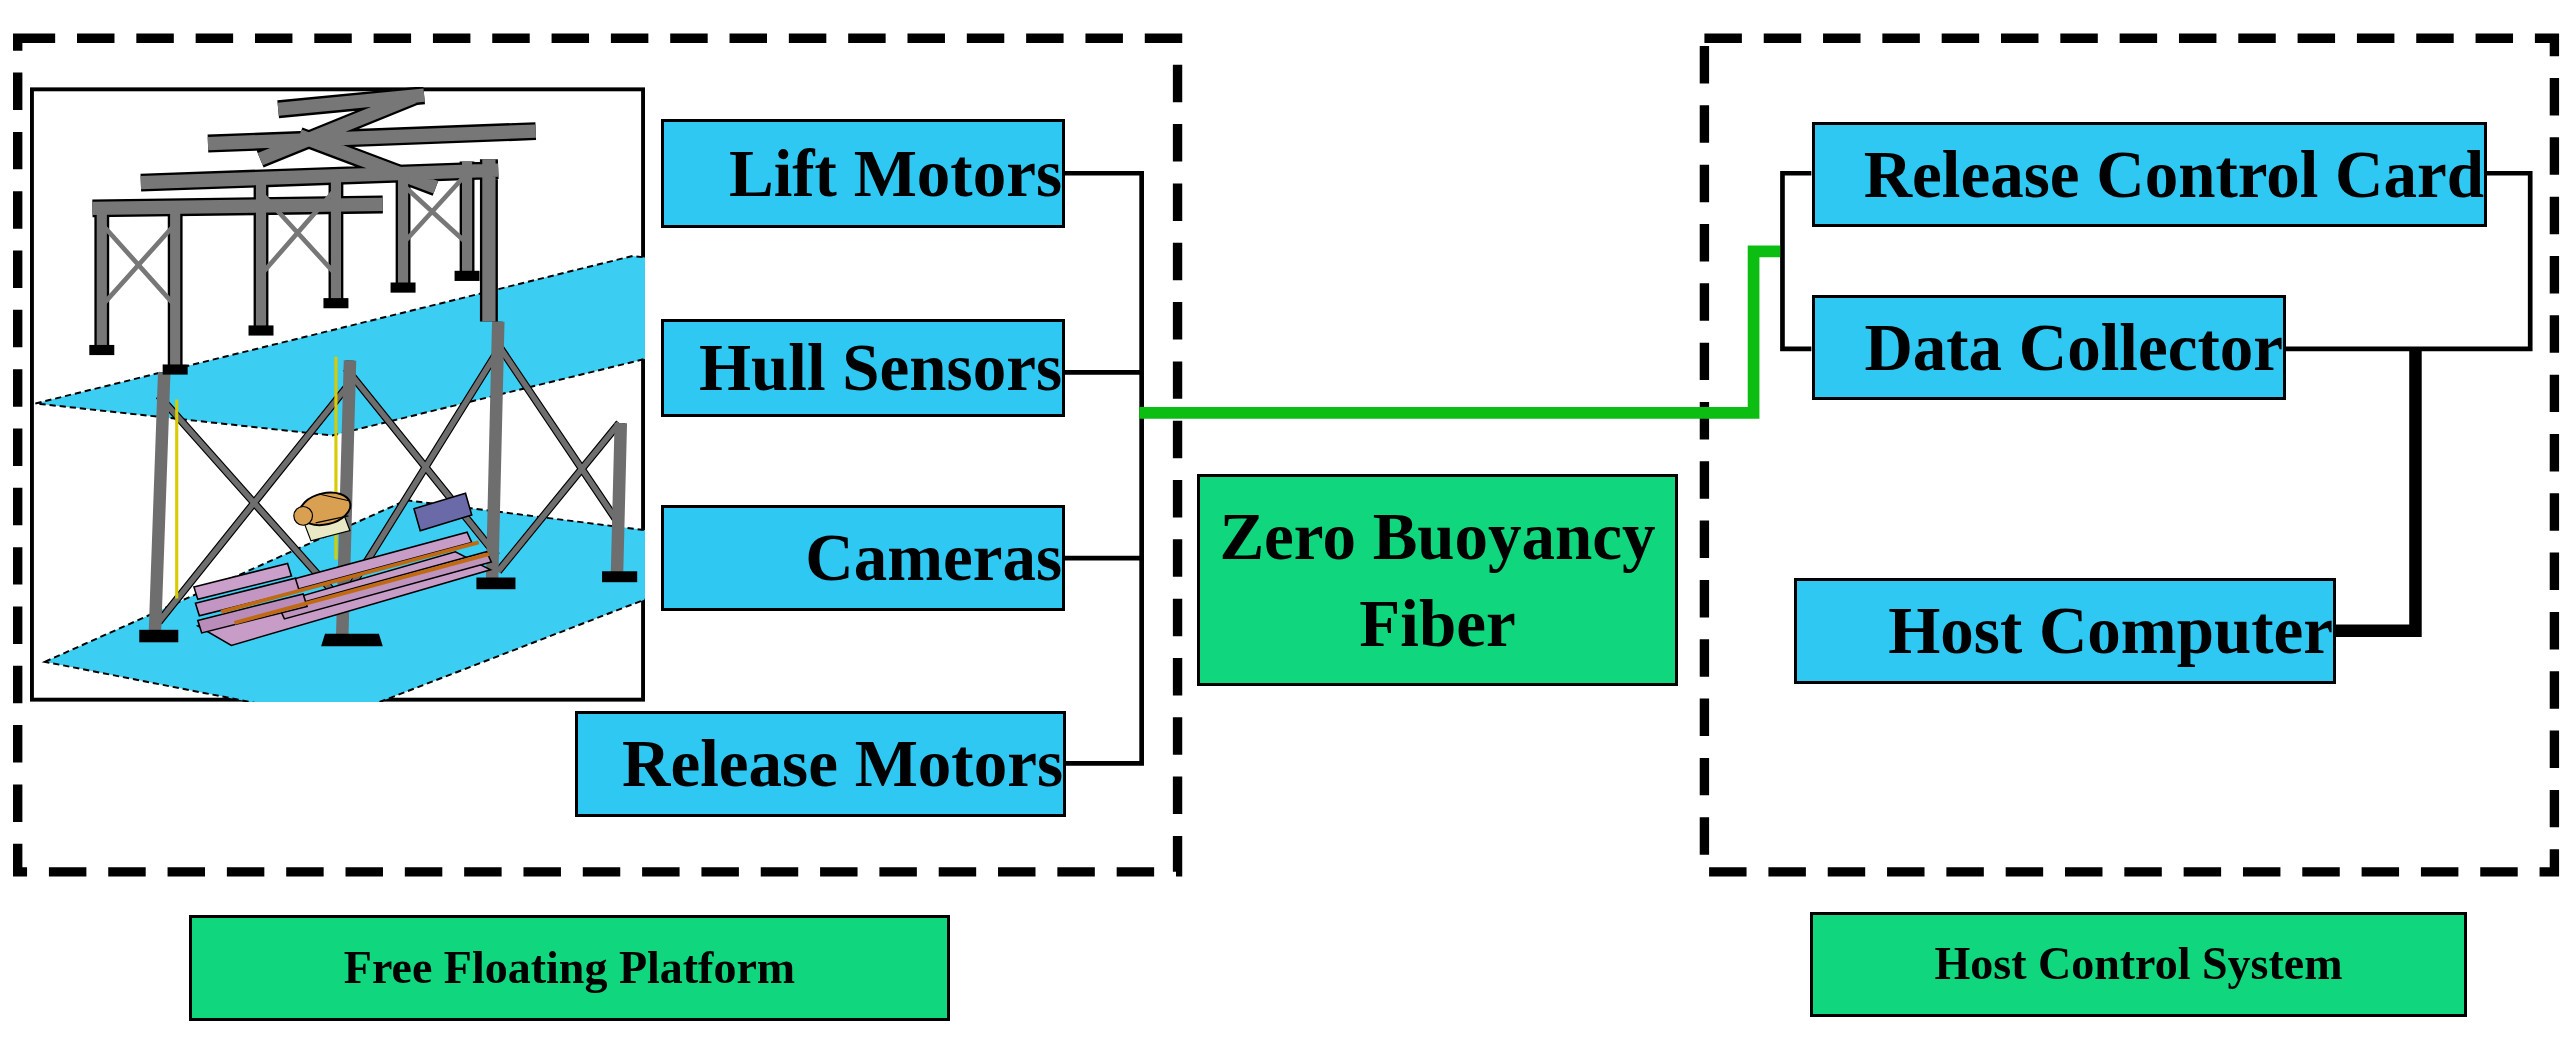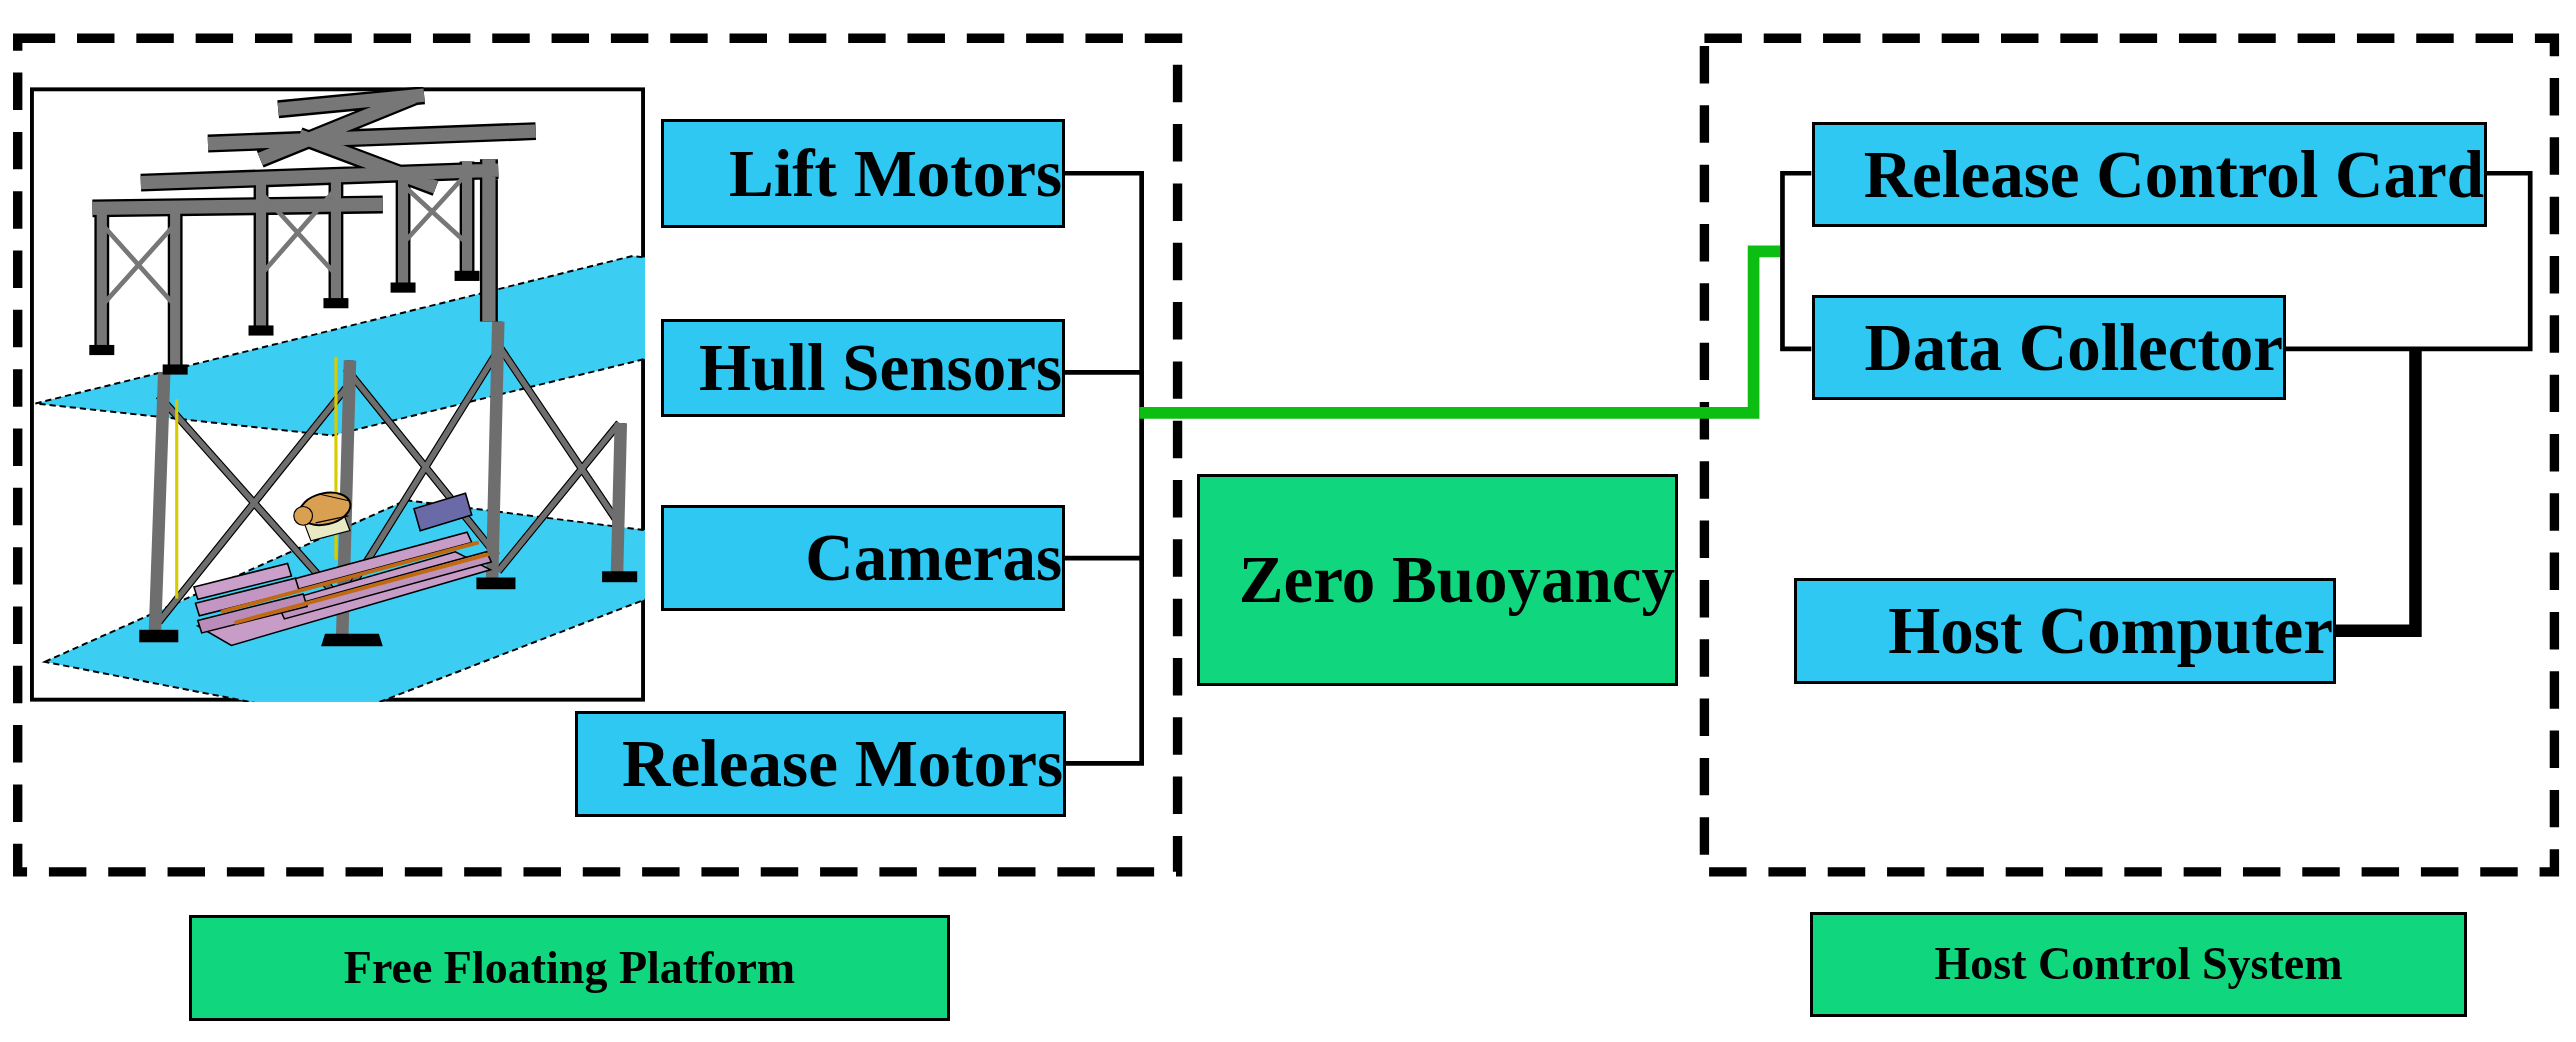--- a/index.html
+++ b/index.html
@@ -24,21 +24,20 @@
     white-space:nowrap;
     line-height:1.1;
   }
   .cyan{background:var(--cyan-box,#2EC8F2);font-size:67px;justify-content:flex-end;}
   .green{background:var(--green-box,#10D67E);font-size:46px;}
   .fiber{
     background:var(--green-box,#10D67E);
     font-size:67px;
     flex-direction:column;
     line-height:1.3;
-    align-items:flex-end;
   }
   
   #box-lift-motors   {left:661px; top:119px; width:404px; height:109px;}
   #box-hull-sensors  {left:661px; top:319px; width:404px; height:98px;}
   #box-cameras       {left:661px; top:505px; width:404px; height:106px;padding-left:28px;}
   #box-release-switch{left:575px; top:711px; width:491px; height:106px;}
   #box-mcc           {left:1812px;top:122px; width:675px; height:105px;}
   #box-dc            {left:1812px;top:295px; width:474px; height:105px;}
   #box-hc            {left:1794px;top:578px; width:542px; height:106px;}
   #box-fiber         {left:1197px;top:474px; width:481px; height:212px;}
@@ -137,20 +136,21 @@
   </div>
   <div class="box cyan" id="box-cameras">
     <span>Cameras</span>
   </div>
   <div class="box cyan" id="box-release-switch">
     <span>Release Motors</span>
   </div>
 
   <div class="box fiber" id="box-fiber">
     <span>Zero Buoyancy</span>
+    <span>Fiber</span>
   </div>
 
   <div class="box cyan" id="box-mcc">
     <span>Release Control Card</span>
   </div>
   <div class="box cyan" id="box-dc">
     <span>Data Collector</span>
   </div>
   <div class="box cyan" id="box-hc">
     <span>Host Computer</span>

